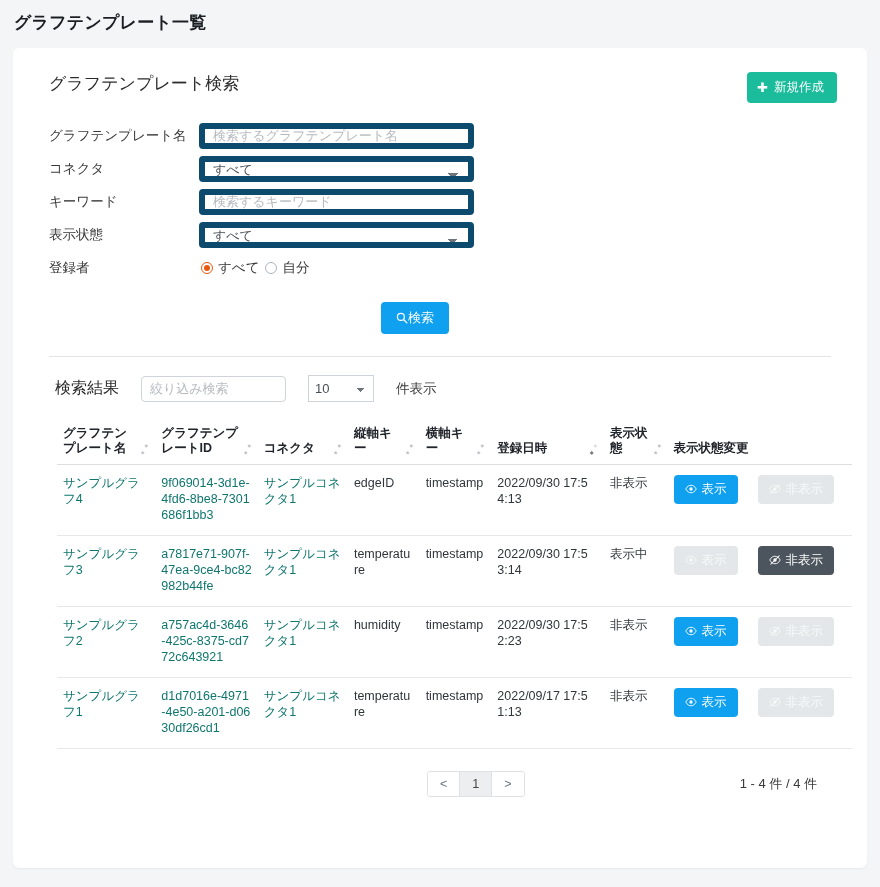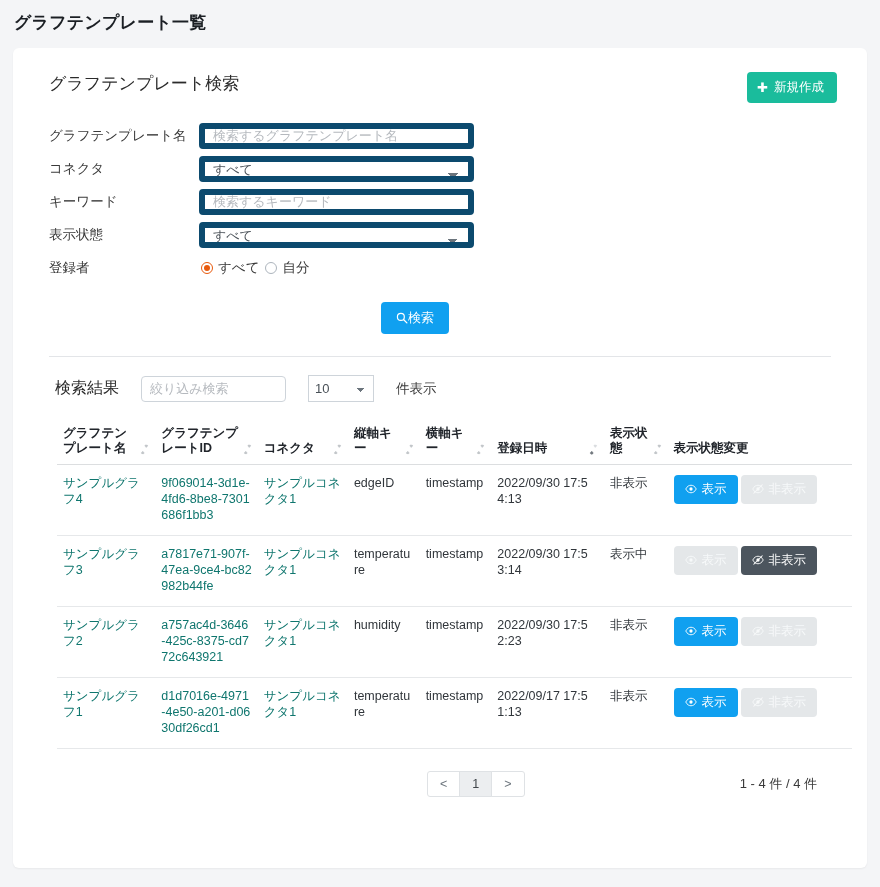--- a/index.html
+++ b/index.html
@@ -128,21 +128,21 @@
     vertical-align: top;
     line-height: 1.28;
     word-break: break-all;
   }
   a.link { color: #0f766e; text-decoration: none; cursor: pointer; }
 
   .c1 { width: 96px; } .c2 { width: 100px; } .c3 { width: 88px; }
   .c4 { width: 70px; } .c5 { width: 70px; } .c6 { width: 110px; }
   .c7 { width: 62px; } .c8 { width: 180px; }
 
-  .act { display: flex; gap: 3px; }
+  .act { display: flex; gap: 20px; }
   .btn-vis, .btn-hid {
     border: none; border-radius: 4px; font-size: 12.5px;
     padding: 6px 11px; cursor: pointer; font-family: inherit;
     display: inline-flex; align-items: center; gap: 5px; white-space: nowrap;
   }
   .btn-vis { background: #10a0f0; color: #fff; }
   .btn-hid { background: #4c555e; color: #fff; }
   .btn-vis.off, .btn-hid.off { background: #e4e7e9; color: #f7f9fa; cursor: default; }
 
   

